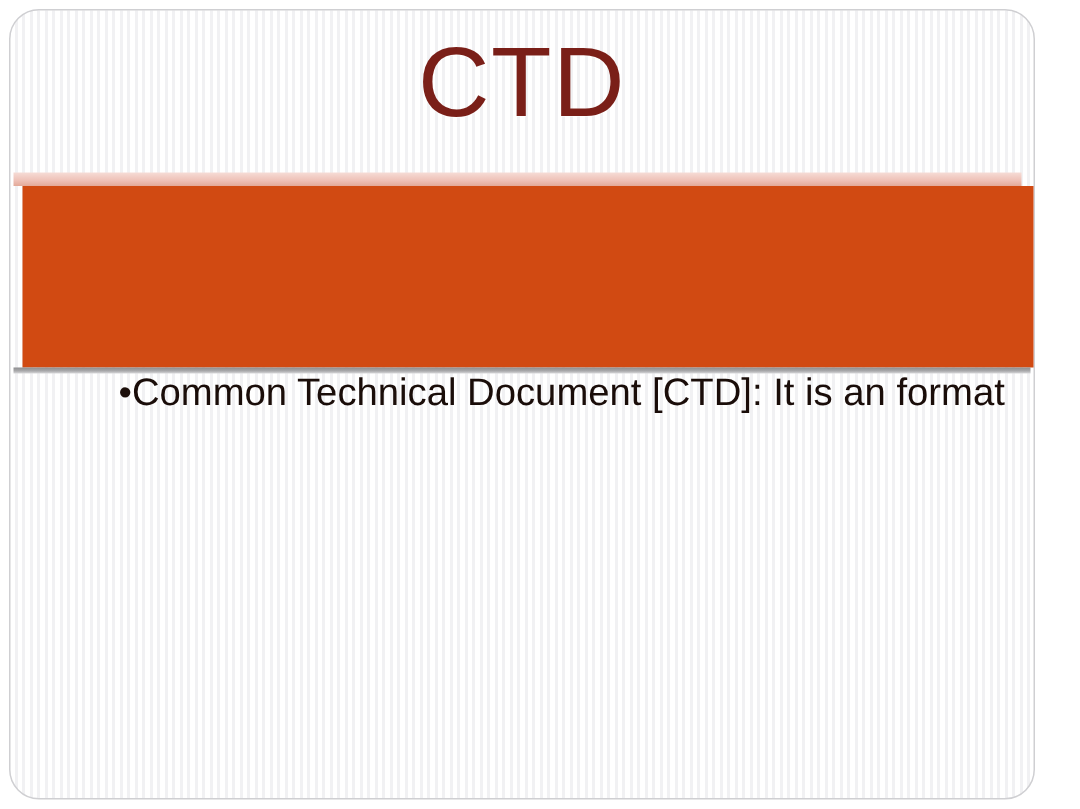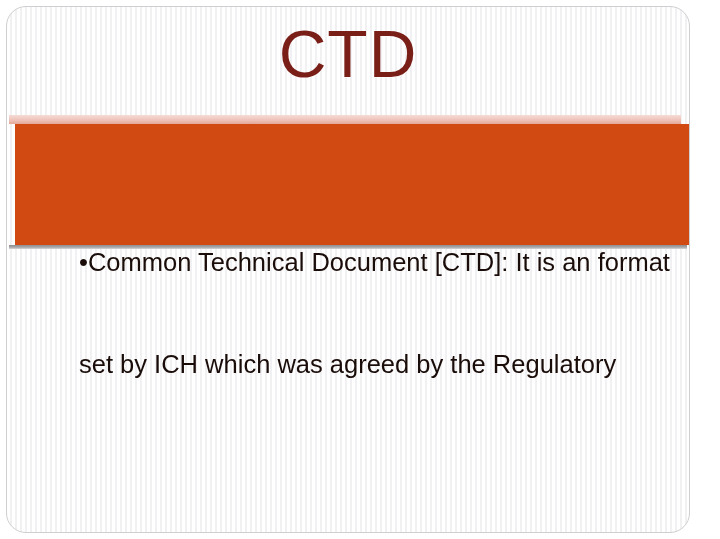--- a/index.html
+++ b/index.html
@@ -134,21 +134,20 @@
     </div>
 
     <div class="accent-stripe"></div>
 
     <div class="orange-band"></div>
 
     <div class="band-rule"></div>
 
     <div class="body-text">
       <span class="body-line on-orange">•Common Technical Document [CTD]: It is an format</span>
-      <span class="body-line on-orange">set by ICH which was agreed by the Regulatory</span>
       
       
       
       
       
     </div>
 
   </div>
 </div>
 

